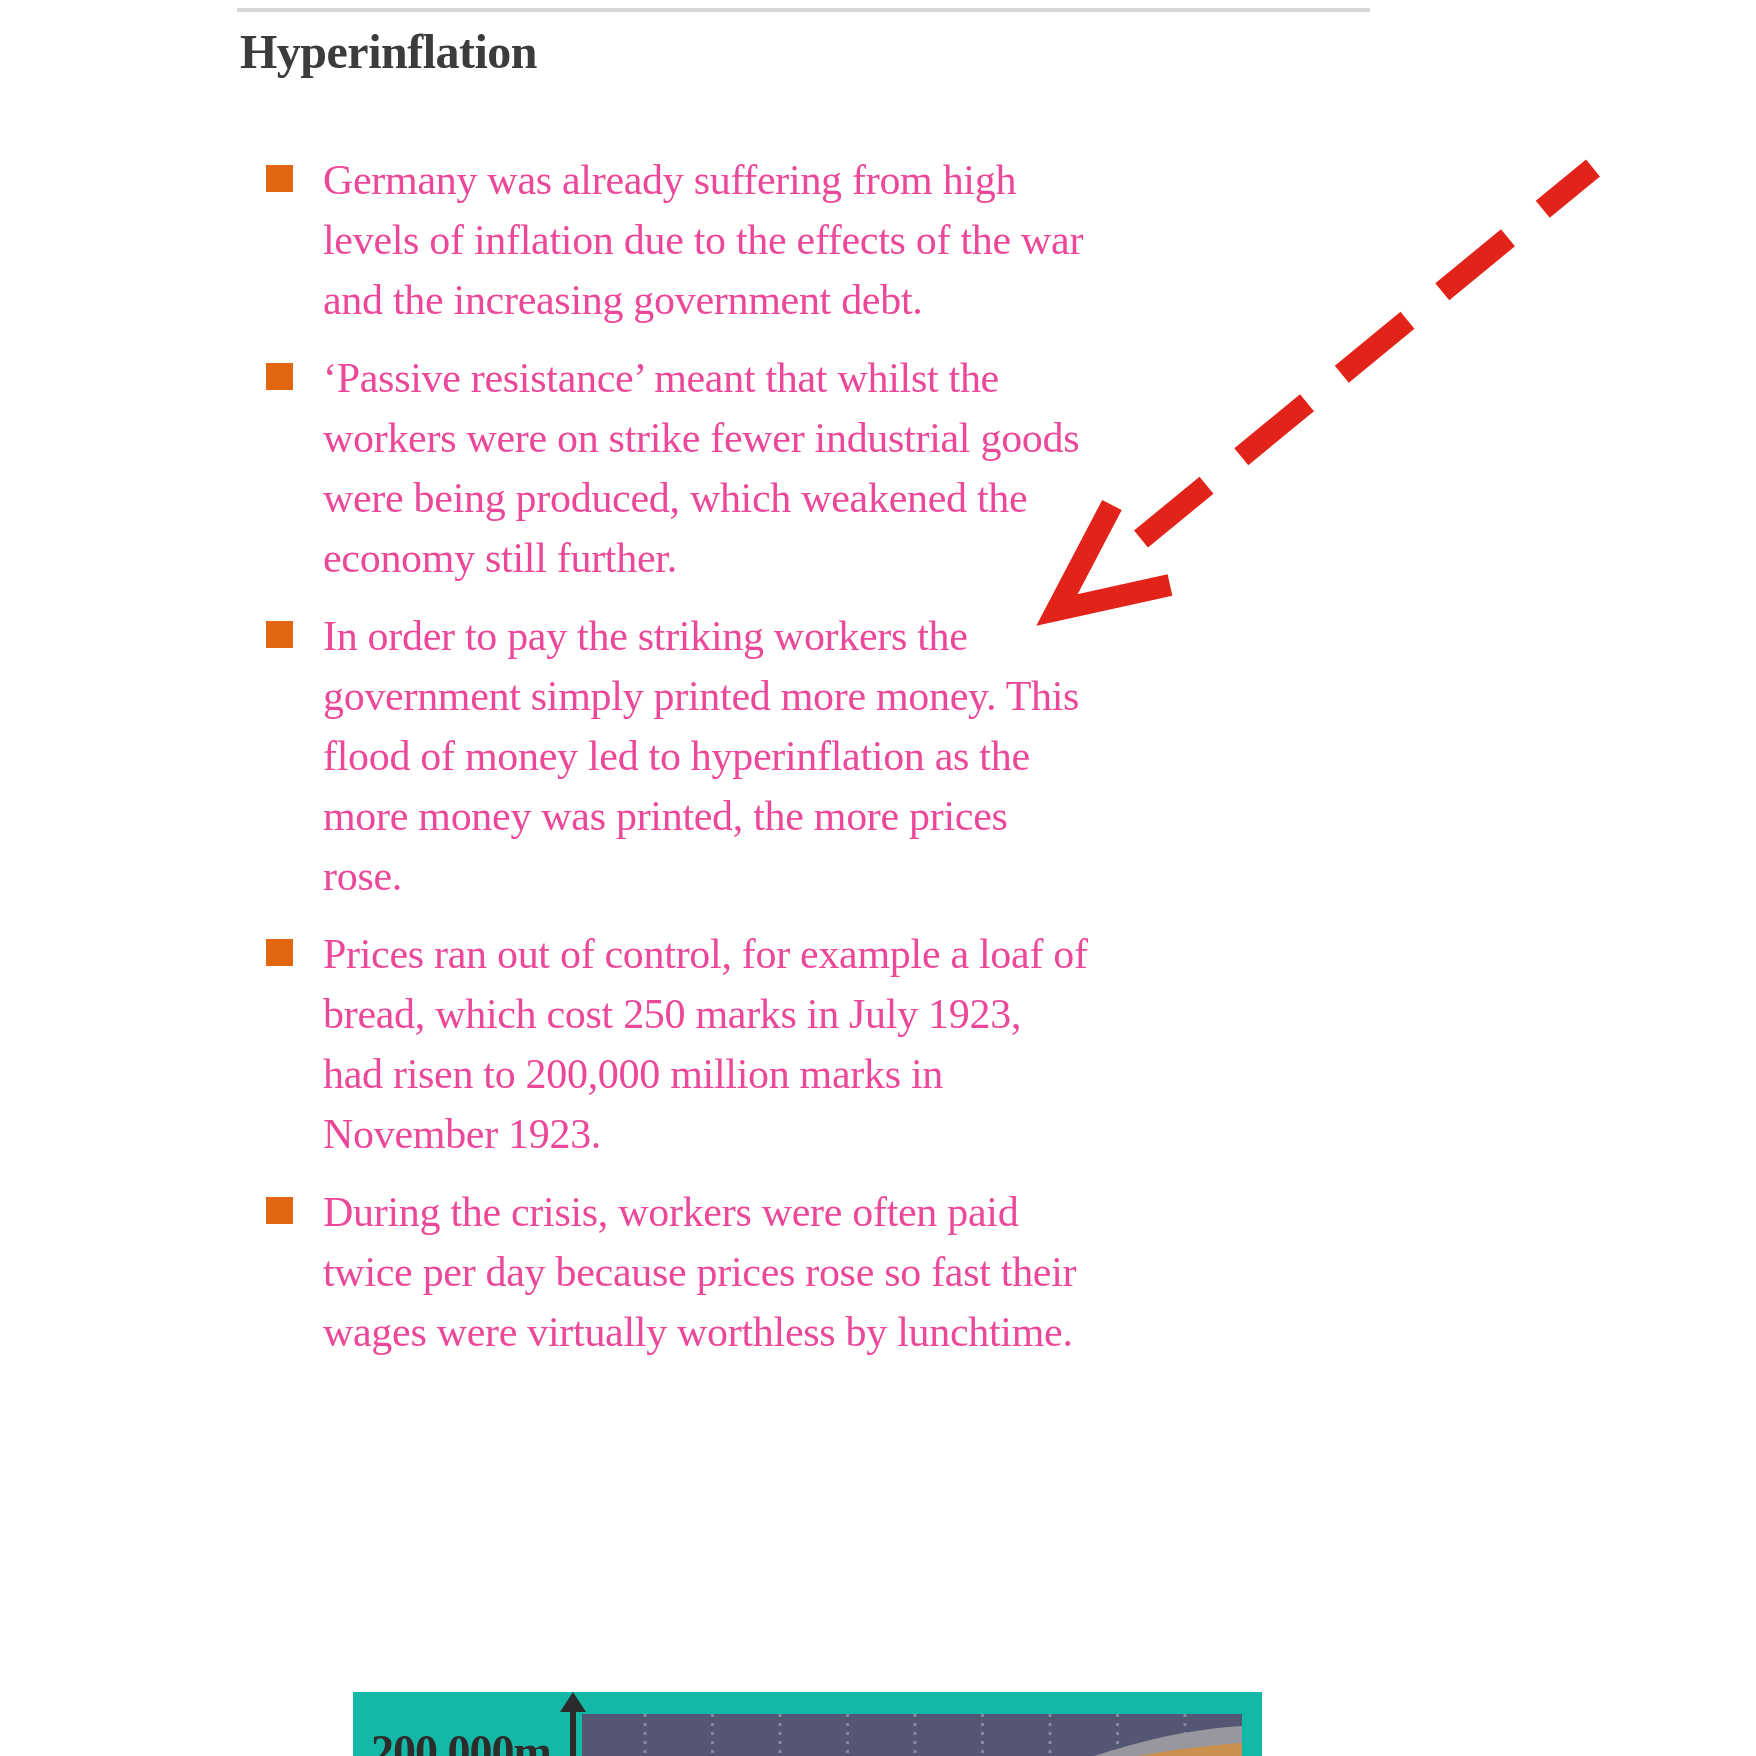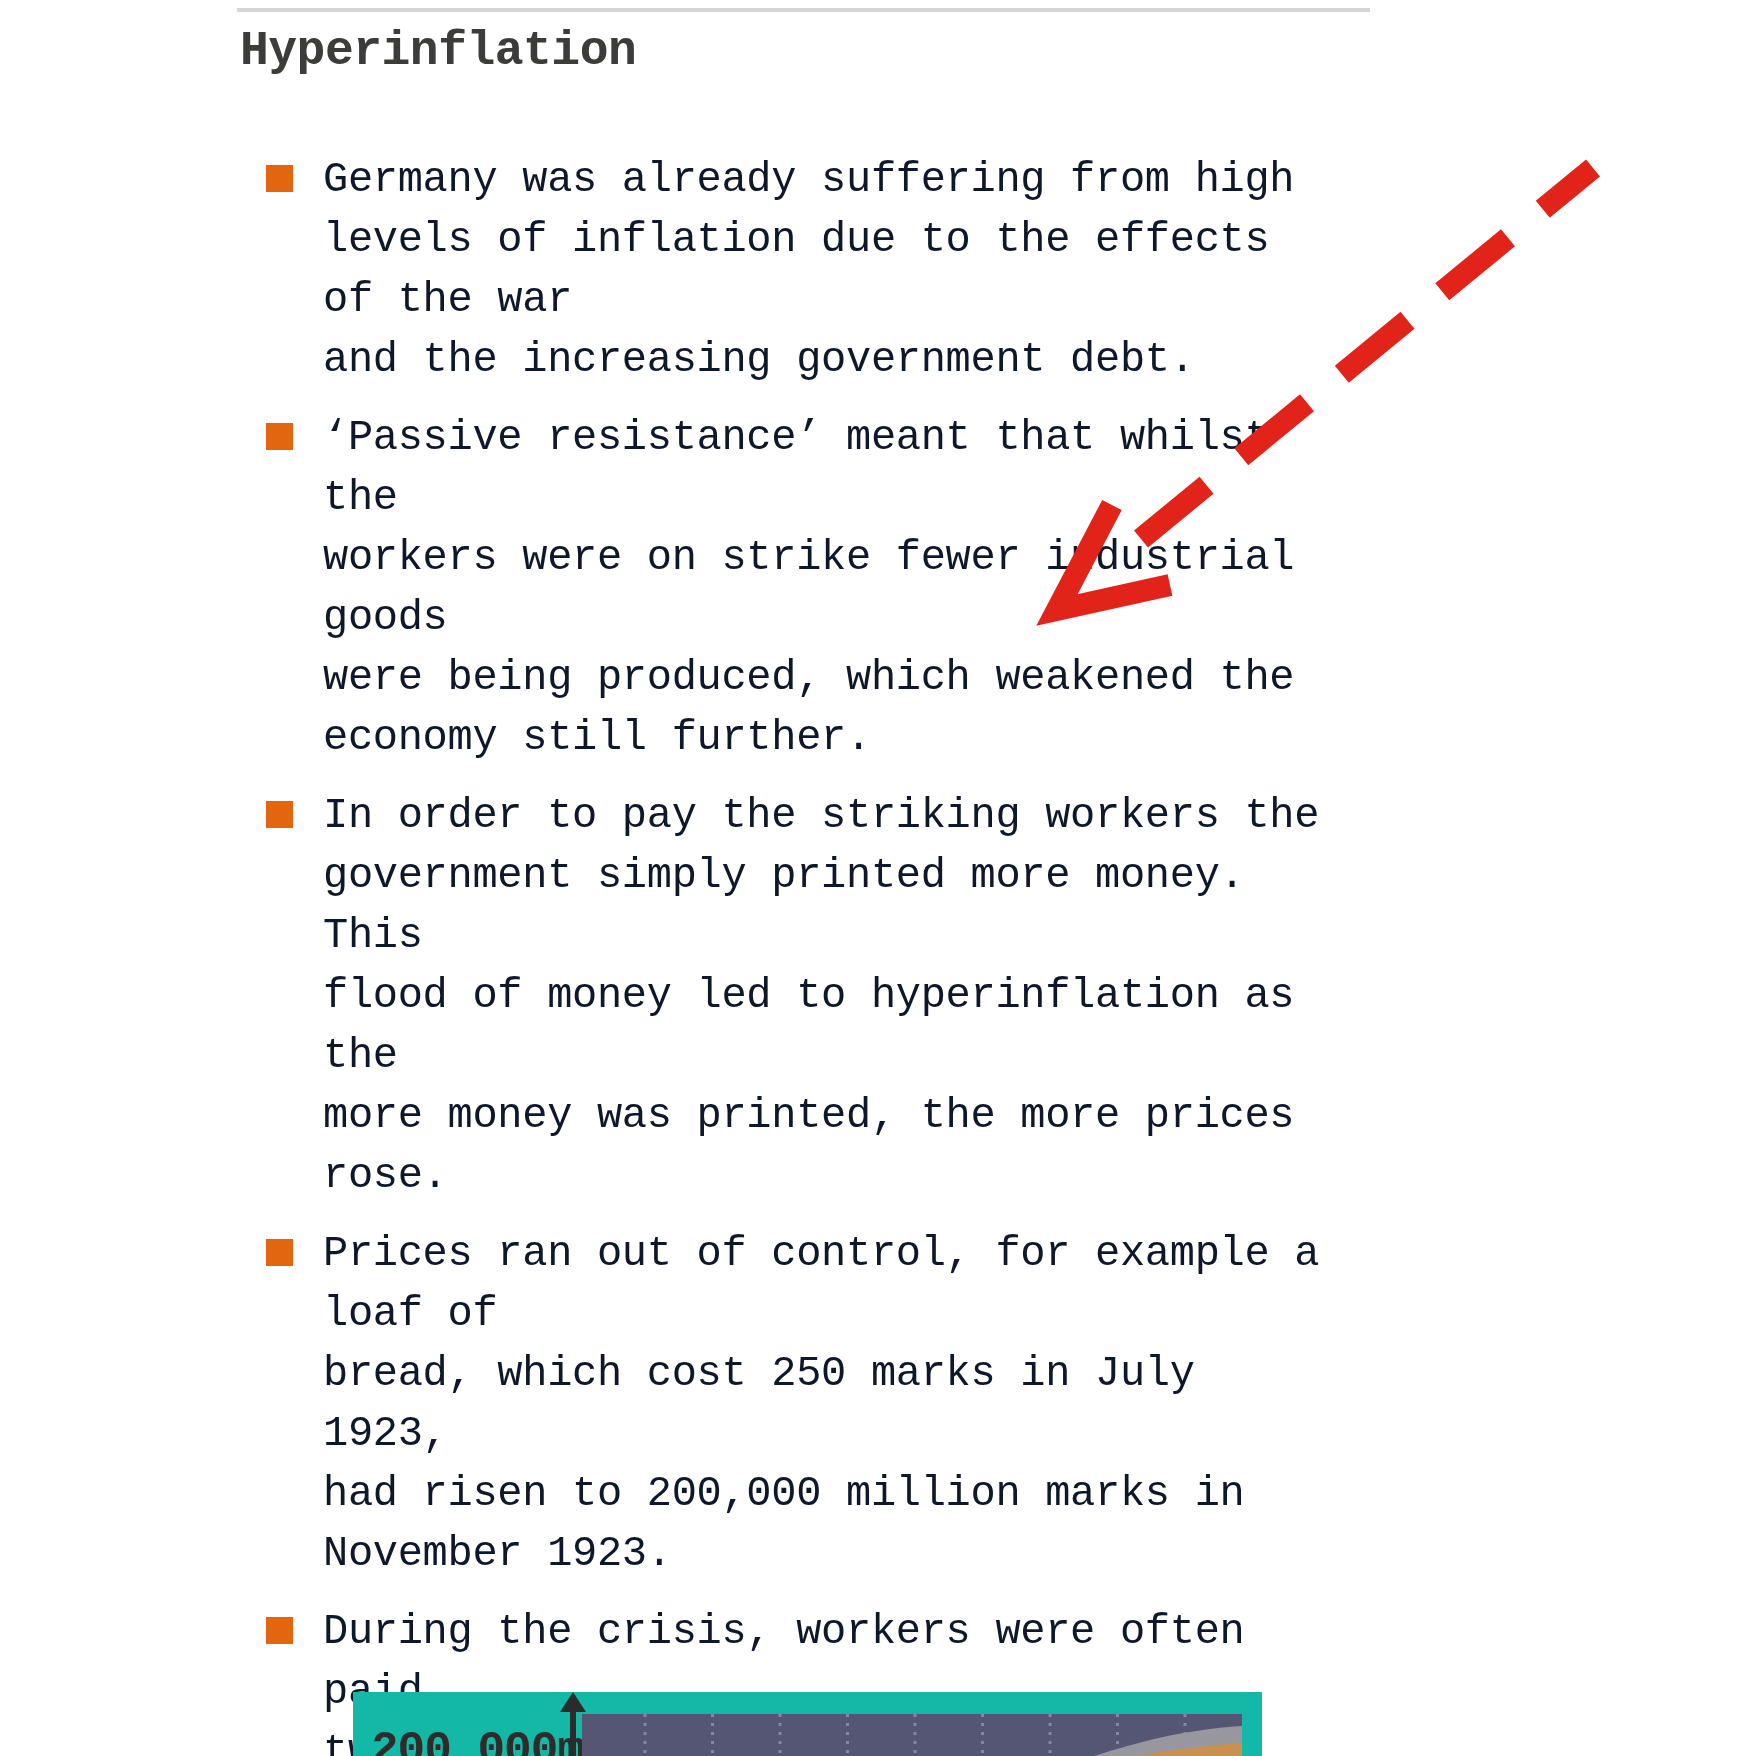--- a/index.html
+++ b/index.html
@@ -1,21 +1,21 @@
 <!DOCTYPE html>
 <html><head>
 <meta charset="utf-8">
 <style>
   html,body{margin:0;padding:0;background:#ffffff;}
   .page{
     position:relative;
     width:1756px;height:1756px;
     background:#ffffff;
     overflow:hidden;
-    font-family:Liberation Mono, monospace;
+    font-family:Liberation Serif, serif;
     color:#3c3c3b;
   }
   .top-rule{
     position:absolute;left:237px;top:8px;
     width:1133px;height:4px;
     background:#d6d6d6;
   }
   .title{
     position:absolute;left:240px;top:24px;margin:0;
     font-size:48px;font-weight:bold;color:#3c3c3b;
@@ -31,21 +31,21 @@
   }
   .bullet-square{
     position:absolute;left:0;top:15px;
     width:27px;height:27px;
     background:#e2660f;
   }
   .bullet-text{
     white-space:pre-line;
     font-size:42px;
     line-height:60px;
-    color:#0f172a;
+    color:#ec4899;
     letter-spacing:-0.3px;
   }
   .arrow-overlay{
     position:absolute;left:0;top:0;
     width:1756px;height:1756px;
     pointer-events:none;
   }
   
   .chart{
     position:absolute;left:353px;top:1692px;

